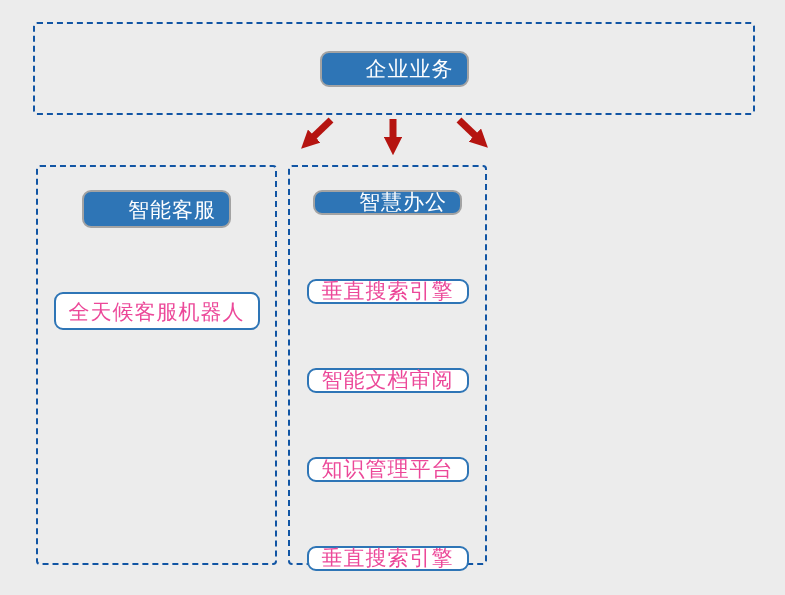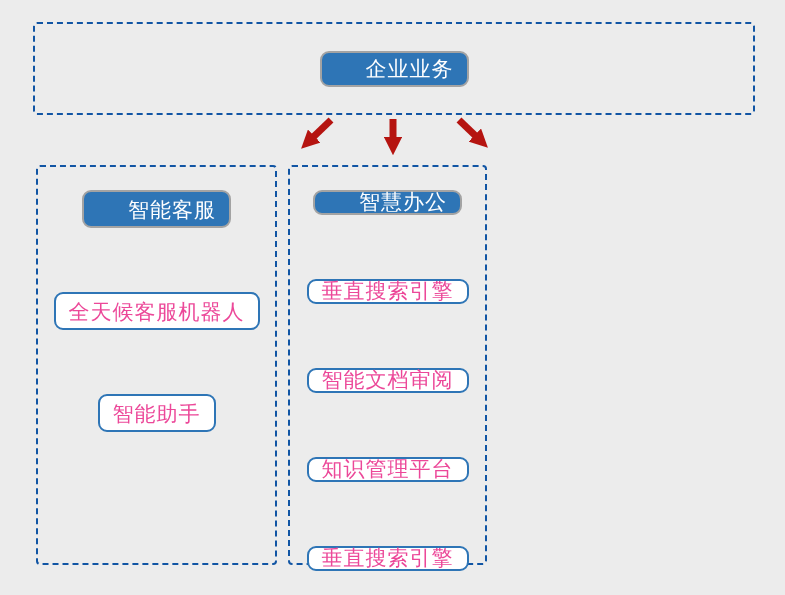--- a/index.html
+++ b/index.html
@@ -94,21 +94,20 @@
       </marker>
     </defs>
     <line x1="331" y1="120" x2="307" y2="143" stroke="#b51410" stroke-width="7" marker-end="url(#ah)"></line>
     <line x1="393" y1="119" x2="393" y2="147" stroke="#b51410" stroke-width="7" marker-end="url(#ah)"></line>
     <line x1="459" y1="120" x2="482" y2="142" stroke="#b51410" stroke-width="7" marker-end="url(#ah)"></line>
   </svg>
 
   <div class="group-box column col-0">
     <div class="node header-node">智能客服</div>
     <div class="node item-node">全天候客服机器人</div>
-    <div class="node item-node">智能助手</div>
   </div>
 
   <div class="group-box column col-1">
     <div class="node header-node">智慧办公</div>
     <div class="node item-node">垂直搜索引擎</div>
     <div class="node item-node">智能文档审阅</div>
     <div class="node item-node">知识管理平台</div>
     <div class="node item-node">垂直搜索引擎</div>
   </div>
 

